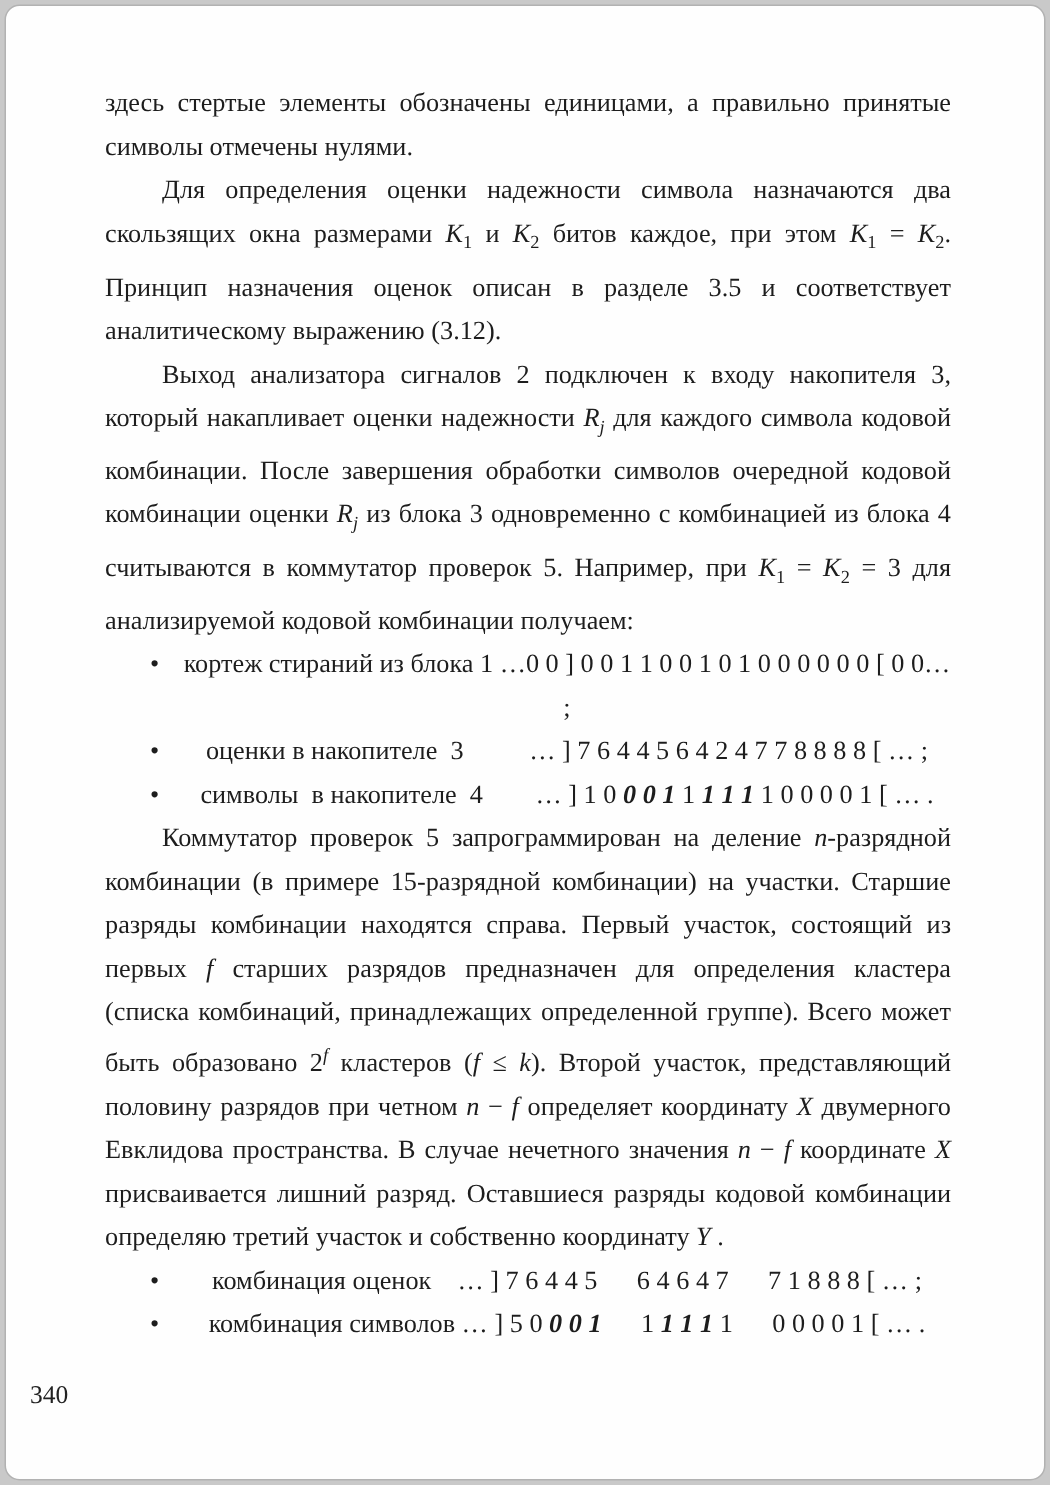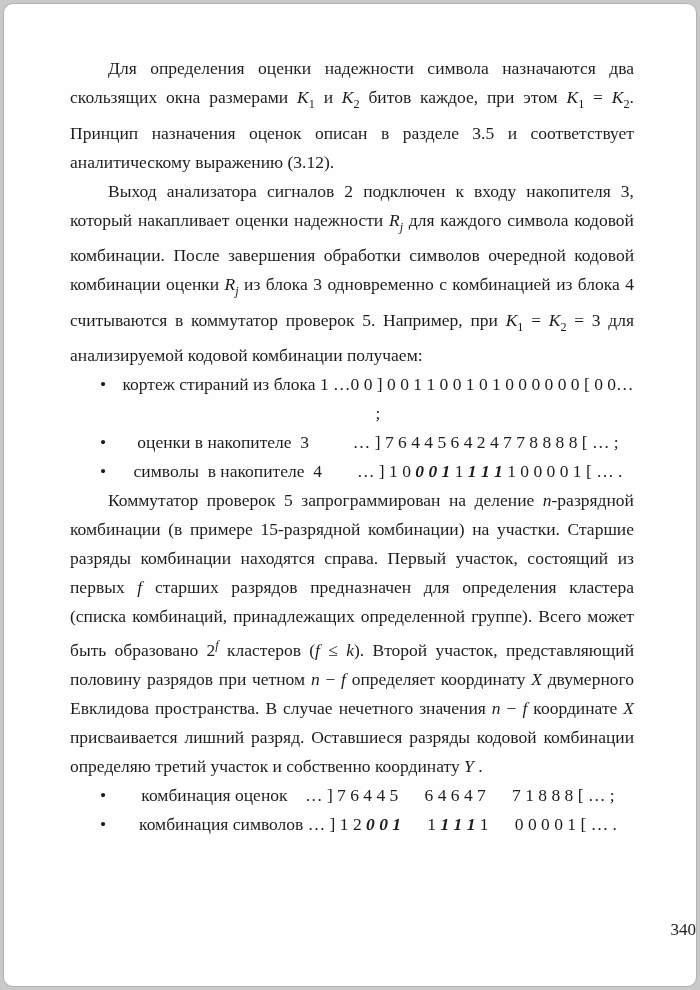--- a/index.html
+++ b/index.html
@@ -58,31 +58,32 @@
   .seg-i  { font-style: italic; }
   .seg-bi { font-style: italic; font-weight: bold; }
   .seg-sub  { vertical-align: sub;   font-size: 0.7em; }
   .seg-subi { vertical-align: sub;   font-size: 0.7em; font-style: italic; }
   .seg-supi { vertical-align: super; font-size: 0.7em; font-style: italic; }
   .footer {
     position: absolute;
     left: 16px;
     right: 0;
     top: 916px;
-    text-align: right;
+    text-align: left;
     font-size: 17px;
     color: #222222;
   }
 </style>
 </head>
 <body>
 
 <div class="page">
   <div class="content">
 
+    <p class="para"><span class="seg-n">здесь стертые элементы обозначены  единицами, а правильно принятые символы отмечены нулями.</span></p>
 
     <p class="para indent"><span class="seg-n">Для определения оценки надежности символа назначаются два скользящих окна размерами </span><span class="seg-i">K</span><span class="seg-sub">1</span><span class="seg-n"> и </span><span class="seg-i">K</span><span class="seg-sub">2</span><span class="seg-n"> битов каждое, при этом </span><span class="seg-i">K</span><span class="seg-sub">1</span><span class="seg-n"> = </span><span class="seg-i">K</span><span class="seg-sub">2</span><span class="seg-n">. Принцип назначения оценок описан в разделе 3.5 и соответствует аналитическому выражению (3.12).</span></p>
 
     <p class="para indent"><span class="seg-n">Выход анализатора сигналов 2 подключен к входу накопителя 3, который накапливает оценки надежности </span><span class="seg-i">R</span><span class="seg-subi">j</span><span class="seg-n"> для каждого символа кодовой комбинации. После завершения обработки символов  очередной кодовой комбинации оценки </span><span class="seg-i">R</span><span class="seg-subi">j</span><span class="seg-n"> из блока 3 одновременно с комбинацией из блока 4 считываются в коммутатор проверок 5.  Например, при </span><span class="seg-i">K</span><span class="seg-sub">1</span><span class="seg-n"> = </span><span class="seg-i">K</span><span class="seg-sub">2</span><span class="seg-n"> = 3  для анализируемой  кодовой комбинации получаем:</span></p>
 
     <ul class="blist">
       <li>
         <span class="bullet">•</span>
         <span class="li-text"><span class="seg-n">кортеж стираний из блока 1 …0 0 ] 0 0 1 1 0 0 1 0 1 0 0 0 0 0 0 [ 0 0… ;</span></span>
       </li>
@@ -99,20 +100,20 @@
     <p class="para indent"><span class="seg-n">Коммутатор проверок 5 запрограммирован на деление </span><span class="seg-i">n</span><span class="seg-n">-разрядной комбинации (в примере 15-разрядной комбинации) на участки. Старшие разряды комбинации находятся справа. Первый участок, состоящий из первых </span><span class="seg-i">f</span><span class="seg-n"> старших разрядов предназначен для определения кластера (списка комбинаций, принадлежащих определенной группе). Всего может быть образовано 2</span><span class="seg-supi">f</span><span class="seg-n"> кластеров (</span><span class="seg-i">f</span><span class="seg-n"> ≤ </span><span class="seg-i">k</span><span class="seg-n">). Второй участок, представляющий половину разрядов при четном </span><span class="seg-i">n</span><span class="seg-n"> − </span><span class="seg-i">f</span><span class="seg-n"> определяет координату </span><span class="seg-i">X</span><span class="seg-n"> двумерного Евклидова пространства.  В случае нечетного значения </span><span class="seg-i">n</span><span class="seg-n"> − </span><span class="seg-i">f</span><span class="seg-n"> координате </span><span class="seg-i">X</span><span class="seg-n"> присваивается лишний разряд. Оставшиеся разряды кодовой комбинации определяю третий участок и собственно координату </span><span class="seg-i">Y</span><span class="seg-n"> .</span></p>
 
 
     <ul class="blist">
       <li>
         <span class="bullet">•</span>
         <span class="li-text"><span class="seg-n">комбинация оценок    … ] 7 6 4 4 5      6 4 6 4 7      7 1 8 8 8 [ … ;</span></span>
       </li>
       <li>
         <span class="bullet">•</span>
-        <span class="li-text"><span class="seg-n">комбинация символов … ] 1 2 </span><span class="seg-bi">0 0 1</span><span class="seg-n">      1 </span><span class="seg-bi">1 1 1</span><span class="seg-n"> 1      0 0 0 0 1 [ … .</span></span>
+        <span class="li-text"><span class="seg-n">комбинация символов … ] 5 0 </span><span class="seg-bi">0 0 1</span><span class="seg-n">      1 </span><span class="seg-bi">1 1 1</span><span class="seg-n"> 1      0 0 0 0 1 [ … .</span></span>
       </li>
     </ul>
 
   </div>
 
   <div class="footer">340</div>
 </div>
 
 </body></html>

